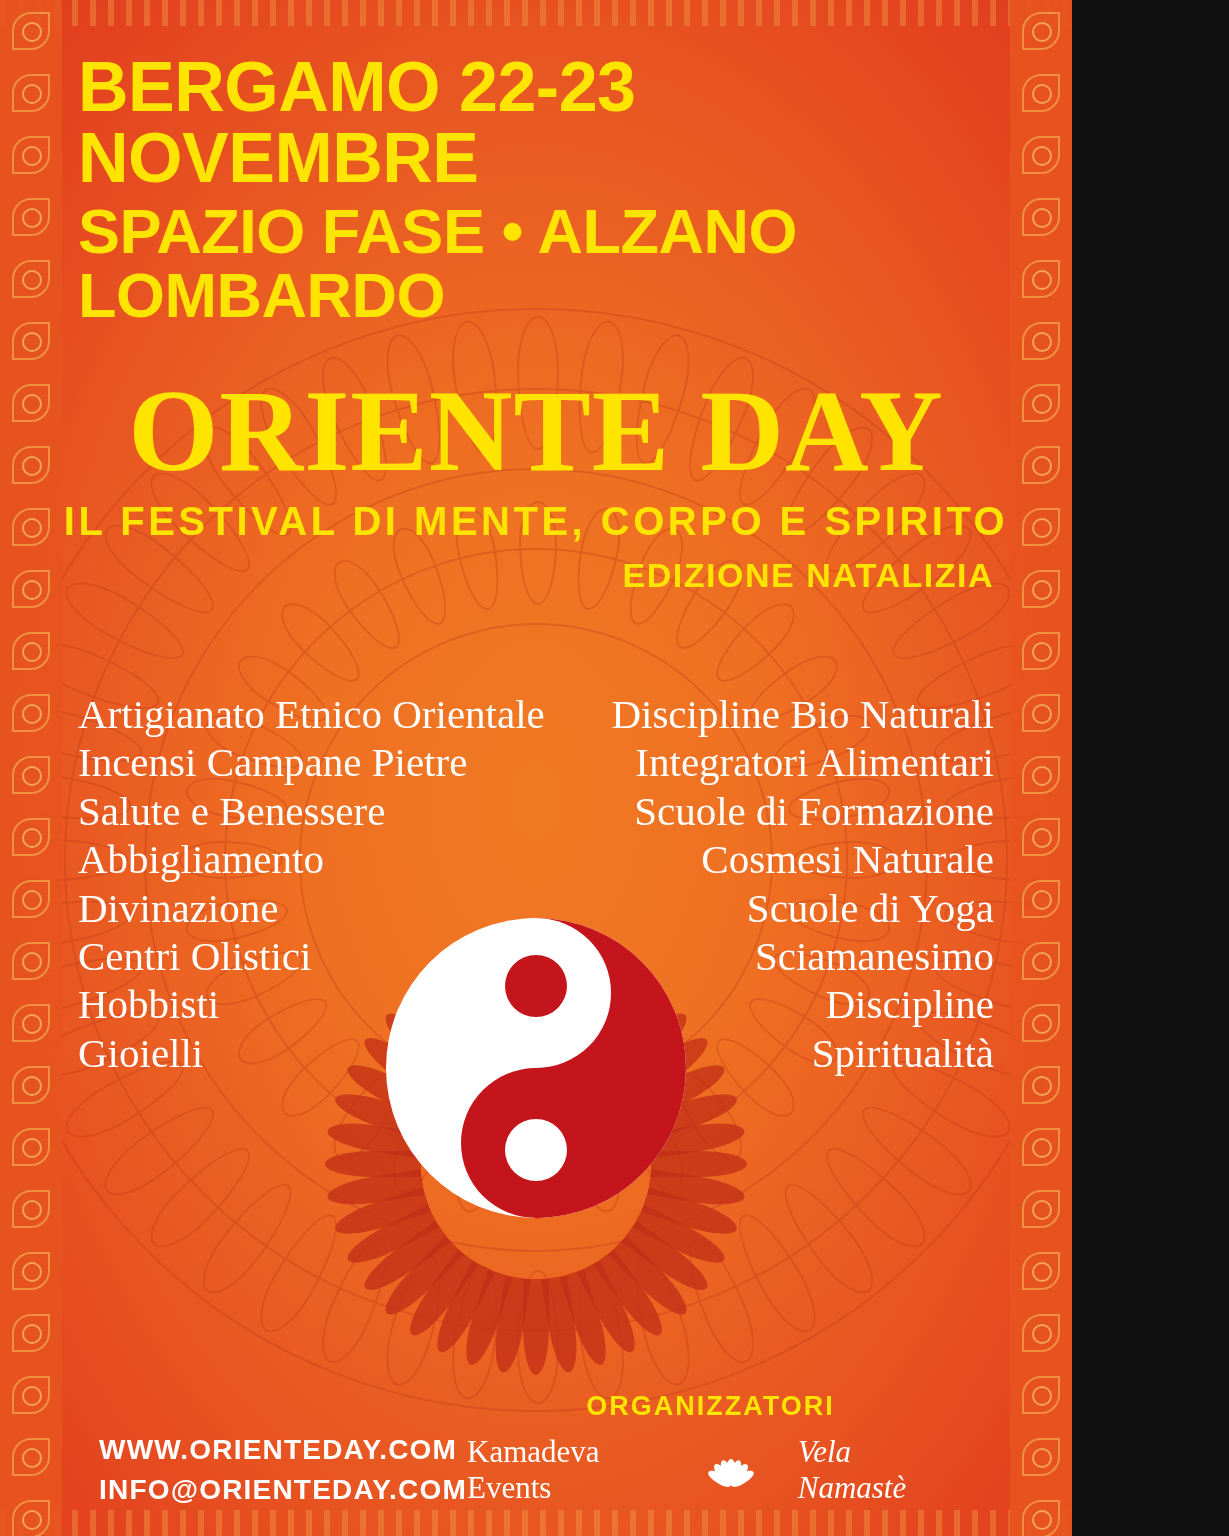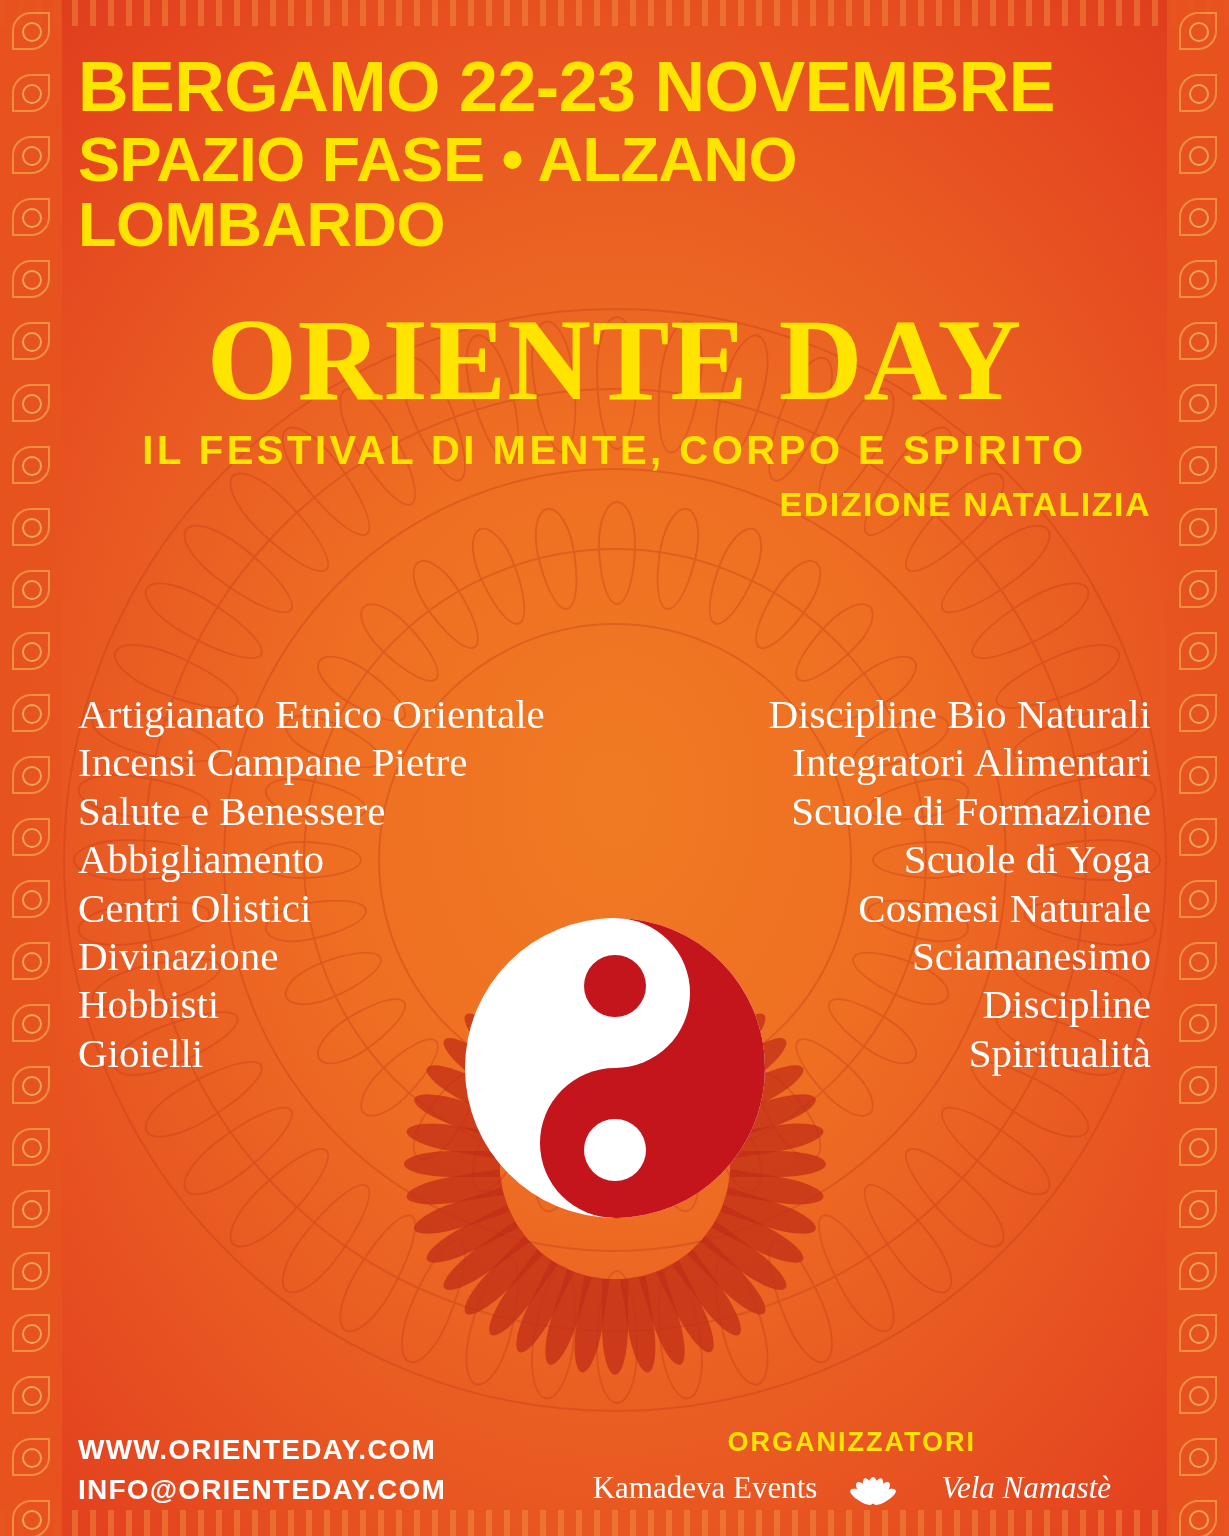--- a/index.html
+++ b/index.html
@@ -2,21 +2,21 @@
 <html><head>
 <meta charset="utf-8">
 <style>
   html, body {
     margin: 0;
     padding: 0;
     background: #111;
   }
   .poster {
     position: relative;
-    width: 1229px;
+    width: 1072px;
     height: 1536px;
     overflow: hidden;
     background: radial-gradient(ellipse at 50% 52%, #f07a23 0%, #ef6f22 32%, #e95a22 60%, #e4451f 85%, #dd3b1d 100%);
     font-family: "Liberation Sans", sans-serif;
   }
 
   
   .mandala {
     position: absolute;
     left: 50%;
@@ -261,20 +261,21 @@
     bottom: 30px;
     padding: 0 78px;
     display: flex;
     align-items: flex-end;
     justify-content: space-between;
   }
   .contacts {
     display: flex;
     flex-direction: column;
     gap: 8px;
+    margin-left: 21px;
   }
   .contact-line {
     color: #ffffff;
     font-size: 28px;
     font-weight: bold;
     letter-spacing: 1.2px;
     text-transform: uppercase;
   }
   .organizers {
     display: flex;
@@ -495,31 +496,31 @@
       <div class="subtitle">IL FESTIVAL DI MENTE, CORPO E SPIRITO</div>
     </div>
     <div class="edition">EDIZIONE NATALIZIA</div>
 
     <div class="categories">
       <div class="col left">
         <div class="cat">Artigianato Etnico Orientale</div>
         <div class="cat">Incensi Campane Pietre</div>
         <div class="cat">Salute e Benessere</div>
         <div class="cat">Abbigliamento</div>
+        <div class="cat">Divinazione</div>
         <div class="cat">Centri Olistici</div>
-        <div class="cat">Divinazione</div>
         <div class="cat">Hobbisti</div>
         <div class="cat">Gioielli</div>
       </div>
       <div class="col right">
         <div class="cat">Discipline Bio Naturali</div>
         <div class="cat">Integratori Alimentari</div>
         <div class="cat">Scuole di Formazione</div>
+        <div class="cat">Cosmesi Naturale</div>
         <div class="cat">Scuole di Yoga</div>
-        <div class="cat">Cosmesi Naturale</div>
         <div class="cat">Sciamanesimo</div>
         <div class="cat">Discipline</div>
         <div class="cat">Spiritualità</div>
       </div>
     </div>
 
     <div class="yy-wrap">
       <div class="yy-halo" id="yy-halo">
           <span class="hpetal" style="transform: rotate(0deg) translateY(-115px);"></span>
           <span class="hpetal" style="transform: rotate(9deg) translateY(-115px);"></span>

